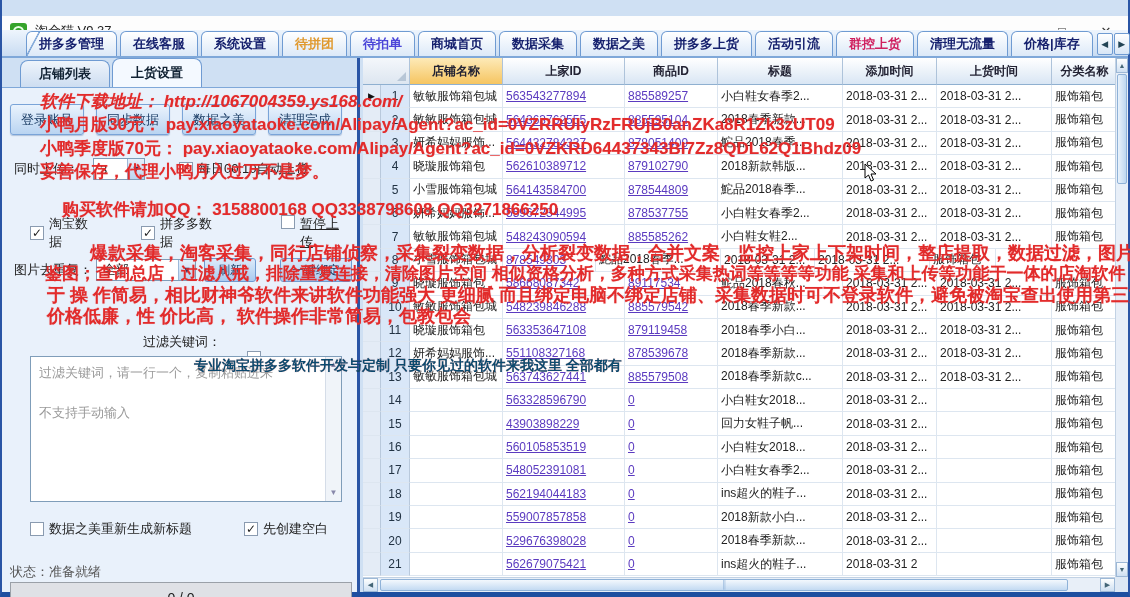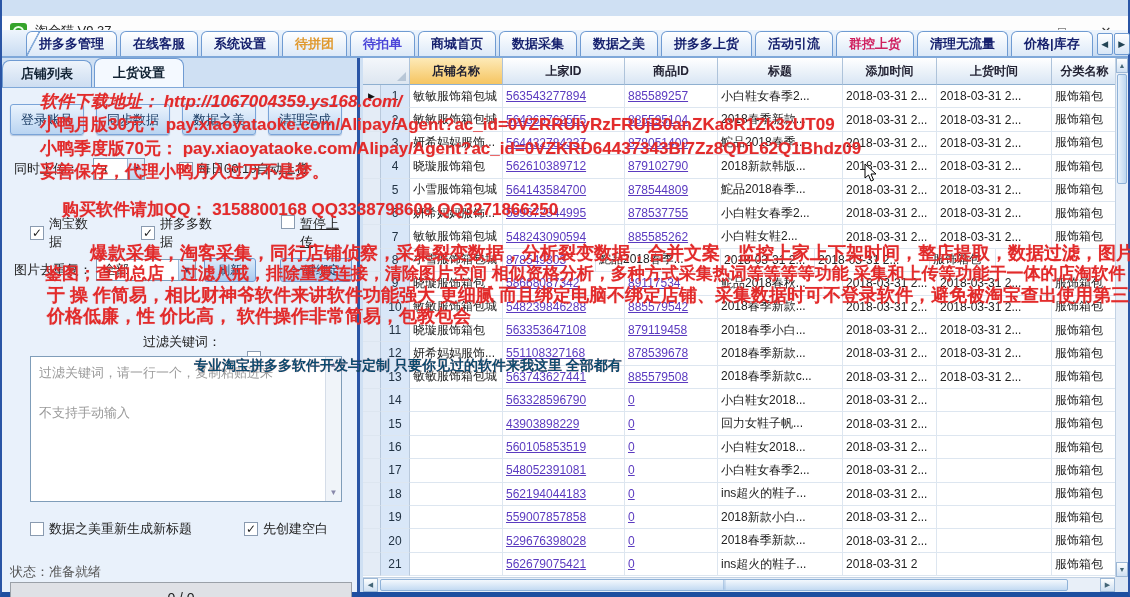--- a/index.html
+++ b/index.html
@@ -18,21 +18,21 @@
   
   .tabstrip { position:absolute; left:0; top:30px; right:0; height:28px; background:linear-gradient(#eef5fd,#c9dcf2); border-bottom:2px solid #7fa8d9; display:flex; align-items:flex-end; padding-left:30px; }
   .tabstrip .edge { width:22px; height:24px; background:linear-gradient(#ffffff,#d8e6f6); border:1px solid #6f9bd2; border-bottom:none; transform:skewX(-28deg); margin-right:-8px; border-radius:4px 4px 0 0; }
   .tab { height:25px; padding:0 12px; margin-right:3px; background:linear-gradient(#ffffff,#dce9f8); border:1px solid #6f9bd2; border-bottom:none; border-radius:6px 6px 0 0; display:flex; align-items:center; font-size:13px; font-weight:bold; white-space:nowrap; }
   .tab-arrows { margin-left:auto; display:flex; align-items:center; height:25px; }
   .tab-arrow { width:16px; height:22px; background:linear-gradient(#fff,#d8e6f6); border:1px solid #6f9bd2; font-size:9px; color:#245; display:flex; align-items:center; justify-content:center; margin-left:1px; border-radius:2px; }
 
   
   .content { position:absolute; left:0; top:58px; right:0; bottom:0; }
   .left-panel { position:absolute; left:0; top:0; width:358px; bottom:0; background:#e9f1fb; border-right:3px solid #2a55a5; }
-  .panel-tabs { height:30px; background:#cfe0f3; display:flex; align-items:flex-end; border-bottom:1px solid #7fa8d9; }
+  .panel-tabs { height:30px; background:#cfe0f3; display:flex; align-items:flex-end; padding-left:18px; border-bottom:1px solid #7fa8d9; }
   .ptab { height:27px; padding:0 18px; display:flex; align-items:center; font-size:13px; font-weight:bold; color:#123; border:1px solid #6f9bd2; border-bottom:none; border-radius:8px 8px 0 0; background:linear-gradient(#eef4fb,#cdddf1); margin-right:2px; }
   .ptab.active { background:#f4f9ff; height:29px; }
   .panel-body { position:relative; height:calc(100% - 30px); background:#e9f1fb; }
 
   .btn-row { position:absolute; left:8px; top:16px; display:flex; gap:12px; }
   .pbtn { width:74px; height:31px; background:linear-gradient(#eaf3fd,#b9d4f1); border:1px solid #7aa4d8; border-radius:3px; font-size:13px; color:#14365f; display:flex; align-items:center; justify-content:center; box-shadow:0 1px 1px rgba(70,110,160,.35); }
 
   .row { position:absolute; display:flex; align-items:center; font-size:13px; color:#222; }
   .dd { border:1px solid #7f9db9; background:#fff; height:22px; display:flex; align-items:center; font-size:13px; }
   .dd .dd-val { padding:0 6px; flex:1; }

